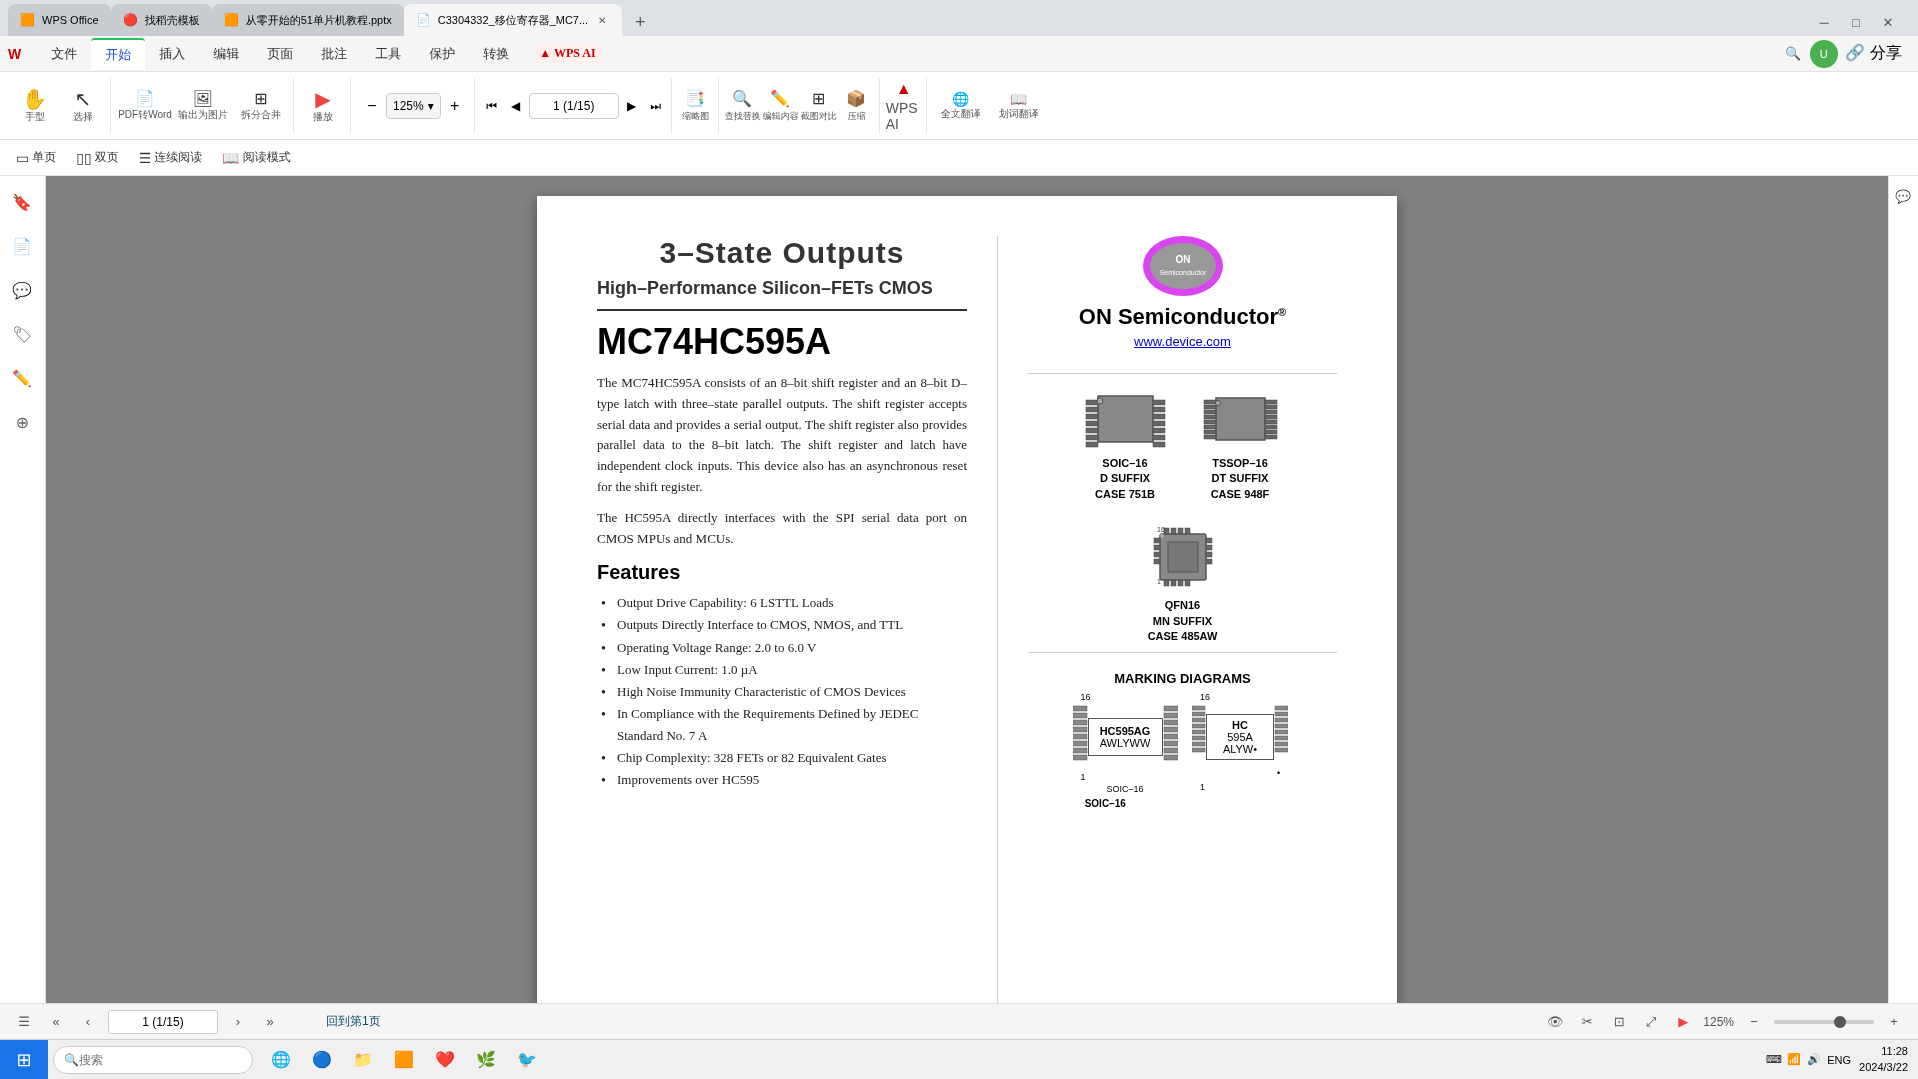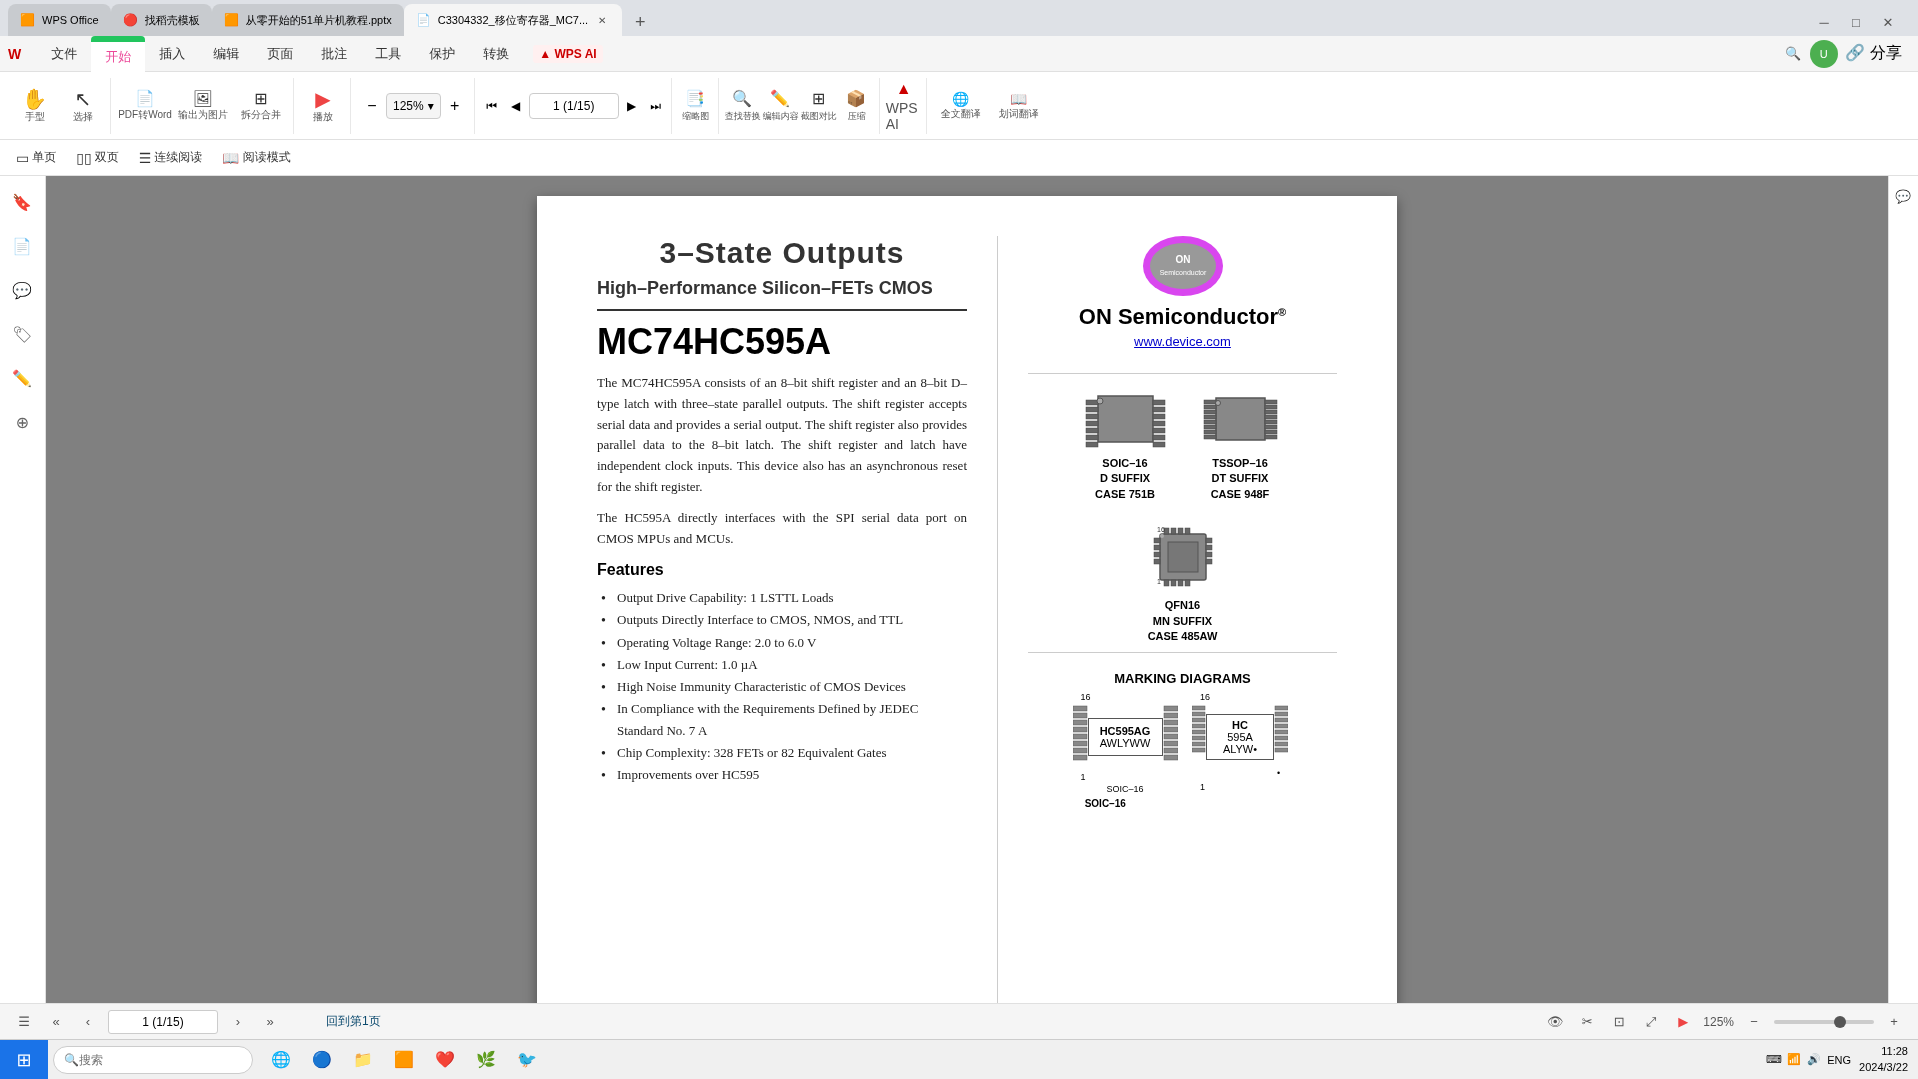--- a/index.html
+++ b/index.html
@@ -24,21 +24,21 @@
     .tab.active { background: #f5f5f5; }
     .tab.inactive { background: #c8cbcf; }
     .tab-favicon { width: 16px; height: 16px; display: flex; align-items: center; justify-content: center; }
     .tab-title { flex: 1; overflow: hidden; text-overflow: ellipsis; white-space: nowrap; font-size: 11px; }
     .tab-close { width: 16px; height: 16px; display: flex; align-items: center; justify-content: center; border-radius: 50%; font-size: 10px; color: #555; cursor: pointer; }
     .tab-new { width: 28px; height: 28px; display: flex; align-items: center; justify-content: center; cursor: pointer; border-radius: 4px; font-size: 18px; color: #555; margin-left: 4px; }
     .browser-controls { display: flex; align-items: center; margin-left: auto; gap: 4px; padding-right: 8px; }
     .browser-btn { width: 28px; height: 28px; display: flex; align-items: center; justify-content: center; cursor: pointer; border-radius: 4px; font-size: 13px; color: #555; }
     .wps-tab-bar { height: 36px; display: flex; align-items: center; padding: 0 8px; background: #f5f5f5; border-bottom: 1px solid #e0e0e0; }
     .wps-tab { padding: 6px 14px; font-size: 13px; cursor: pointer; color: #333; border-radius: 4px 4px 0 0; }
-    .wps-tab.active { background: white; color: #ec4899; border-top: 6px solid #22c55e; font-weight: 500; }
+    .wps-tab.active { background: white; color: #1d4ed8; border-top: 2px solid #22c55e; font-weight: 500; }
     .wps-toolbar { height: 68px; background: white; display: flex; align-items: center; padding: 0 8px; gap: 2px; border-bottom: 1px solid #e0e0e0; }
     .toolbar-group { display: flex; align-items: center; gap: 2px; padding: 0 4px; border-right: 1px solid #e8e8e8; height: 56px; }
     .toolbar-group:last-child { border-right: none; }
     .tool-btn { display: flex; flex-direction: column; align-items: center; justify-content: center; width: 46px; height: 52px; cursor: pointer; border-radius: 4px; font-size: 10px; color: #333; gap: 2px; padding: 2px; }
     .tool-btn .icon { font-size: 20px; line-height: 1; }
     .tool-btn .label { font-size: 10px; color: #555; text-align: center; line-height: 1.2; white-space: nowrap; }
     .tool-btn-small { display: flex; flex-direction: column; align-items: center; justify-content: center; width: 36px; height: 52px; cursor: pointer; border-radius: 4px; font-size: 10px; color: #333; gap: 2px; }
     .tool-btn-small .icon { font-size: 16px; }
     .tool-btn-small .label { font-size: 9px; color: #555; }
     .zoom-control { display: flex; align-items: center; background: #f5f5f5; border: 1px solid #ccc; border-radius: 4px; height: 26px; padding: 0 6px; font-size: 12px; gap: 4px; }
@@ -59,21 +59,21 @@
 
     
     .pdf-area { flex: 1; overflow: hidden; position: relative; background: #808080; display: flex; justify-content: center; padding: 20px; }
     .pdf-page { background: white; width: 860px; min-height: 900px; position: relative; box-shadow: 0 4px 12px rgba(0,0,0,0.4); padding: 40px 60px; display: flex; }
     .pdf-left { flex: 1; padding-right: 30px; }
     .pdf-right { width: 340px; border-left: 1px solid #ccc; padding-left: 30px; display: flex; flex-direction: column; align-items: center; }
     .doc-subtitle { font-size: 18px; font-weight: bold; color: #333; margin-bottom: 10px; }
     .section-divider { border: none; border-top: 2px solid #333; margin: 8px 0; }
     .chip-name { font-size: 36px; font-weight: bold; color: #000; margin: 10px 0; font-family: Arial, sans-serif; }
     .body-text { font-size: 13px; line-height: 1.6; color: #222; font-family: 'Times New Roman', Times, serif; margin-bottom: 10px; text-align: justify; }
-    .features-title { font-size: 16px; font-weight: bold; color: #000; margin: 12px 0 8px 0; font-family: Arial, sans-serif; }
+    .features-title { font-size: 20px; font-weight: bold; color: #000; margin: 12px 0 8px 0; font-family: Arial, sans-serif; }
     .feature-list { list-style: none; padding: 0; }
     .feature-list li { font-size: 13px; color: #222; font-family: 'Times New Roman', Times, serif; line-height: 1.7; padding-left: 20px; position: relative; }
     .feature-list li::before { content: '•'; position: absolute; left: 4px; font-size: 14px; }
     .sub-list { list-style: none; padding-left: 20px; }
     .sub-list li { font-size: 13px; color: #222; font-family: 'Times New Roman', Times, serif; line-height: 1.7; padding-left: 18px; position: relative; }
     .sub-list li::before { content: '♦'; position: absolute; left: 0; font-size: 10px; top: 3px; }
 
     
     .brand-name { font-size: 22px; font-weight: bold; color: #000; text-align: center; margin-bottom: 4px; font-family: Arial, sans-serif; }
     .brand-website { color: #0000cc; text-decoration: underline; font-size: 13px; text-align: center; margin-bottom: 20px; cursor: pointer; }
@@ -136,21 +136,21 @@
     </div>
     <div class="wps-tab" style="font-size:13px;">文件</div>
     <div class="wps-tab active">开始</div>
     <div class="wps-tab">插入</div>
     <div class="wps-tab">编辑</div>
     <div class="wps-tab">页面</div>
     <div class="wps-tab">批注</div>
     <div class="wps-tab">工具</div>
     <div class="wps-tab">保护</div>
     <div class="wps-tab">转换</div>
-    <div style="display:flex;align-items:center;margin-left:10px;gap:4px;">
+    <div style="display:flex;align-items:center;margin-left:10px;gap:4px;font-family:Liberation Serif, serif;">
       <span style="color:#cc0000;font-weight:bold;font-size:12px;padding:2px 6px;background:#fff0f0;border-radius:3px;">▲ WPS AI</span>
     </div>
     <div style="margin-left:auto;display:flex;align-items:center;gap:8px;padding-right:8px;">
       <span style="font-size:13px;cursor:pointer;color:#555;">🔍</span>
       <div style="width:28px;height:28px;border-radius:50%;background:#4caf50;display:flex;align-items:center;justify-content:center;color:white;font-size:11px;cursor:pointer;">U</div>
       <span style="font-size:16px;cursor:pointer;">🔗 分享</span>
     </div>
   </div>
 
   <div class="wps-toolbar">
@@ -298,21 +298,21 @@
           <hr class="section-divider">
 
           <div class="chip-name">MC74HC595A</div>
 
           <p class="body-text">The MC74HC595A consists of an 8–bit shift register and an 8–bit D–type latch with three–state parallel outputs. The shift register accepts serial data and provides a serial output. The shift register also provides parallel data to the 8–bit latch. The shift register and latch have independent clock inputs. This device also has an asynchronous reset for the shift register.</p>
           <p class="body-text">The HC595A directly interfaces with the SPI serial data port on CMOS MPUs and MCUs.</p>
 
           <div class="features-title">Features</div>
 
           <ul class="feature-list">
-            <li>Output Drive Capability: 1 LSTTL Loads</li>
+            <li>Output Drive Capability: 6 LSTTL Loads</li>
             <li>Outputs Directly Interface to CMOS, NMOS, and TTL</li>
             <li>Operating Voltage Range: 2.0 to 6.0 V</li>
             <li>Low Input Current: 1.0 µA</li>
             <li>High Noise Immunity Characteristic of CMOS Devices</li>
             <li>In Compliance with the Requirements Defined by JEDEC Standard No. 7 A</li>
             <li>Chip Complexity: 328 FETs or 82 Equivalent Gates</li>
             <li>Improvements over HC595</li>
           </ul>
         </div>
 

